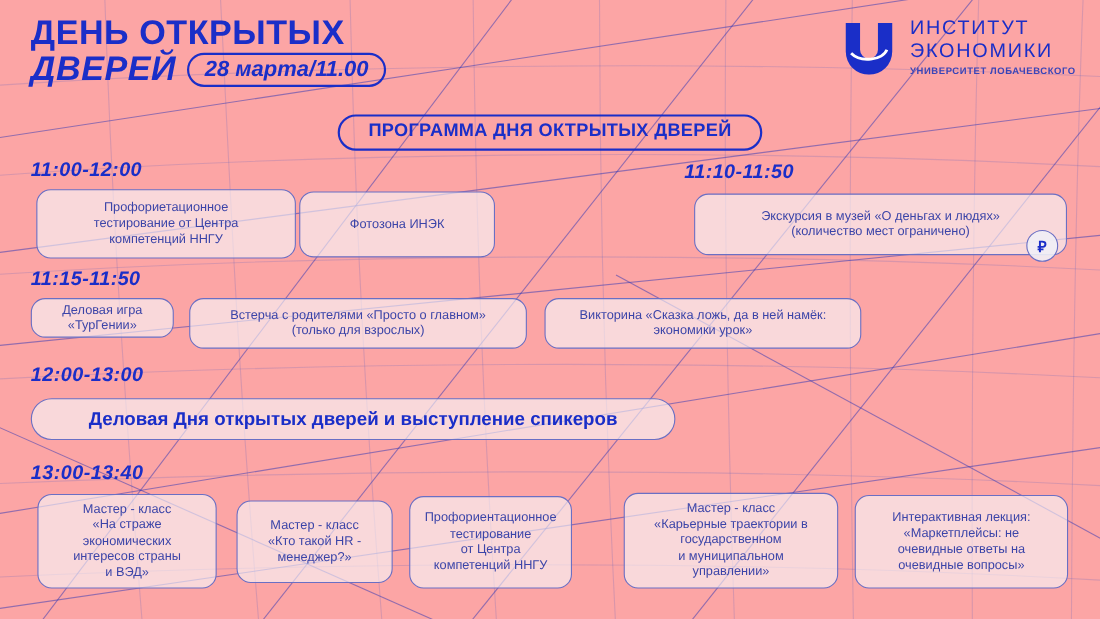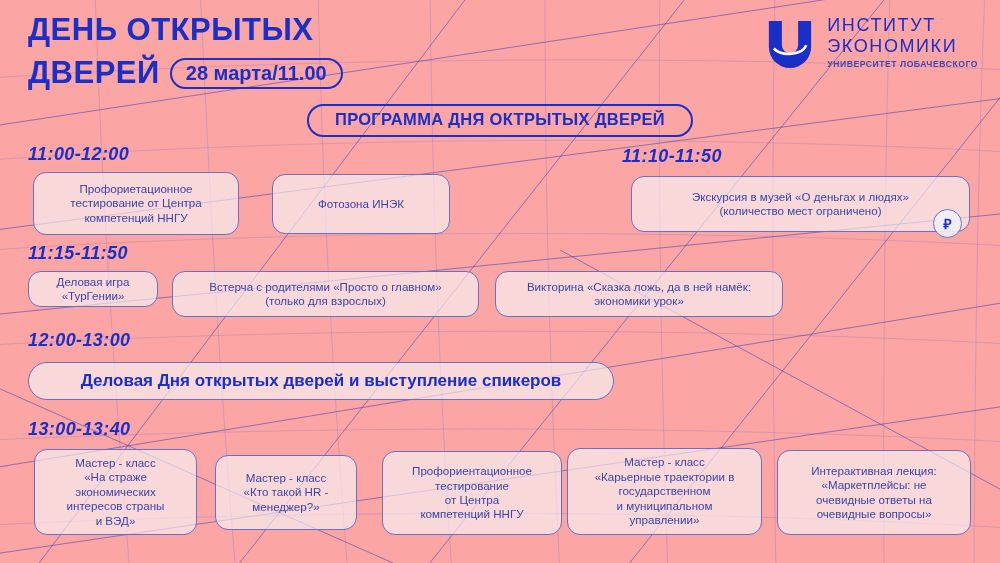--- a/index.html
+++ b/index.html
@@ -56,21 +56,22 @@
     font-size: 31px;
     letter-spacing: 0.5px;
     line-height: 1.04;
     margin: 0;
     white-space: pre-line;
   }
   .title-row2 {
     display: flex;
     align-items: center;
     gap: 10px;
-    margin-top: 11px;
+    margin-top: 1px;
+    font-style: italic;
   }
   .date-badge {
     border: 2.5px solid #1a2ec8;
     border-radius: 999px;
     color: #1a2ec8;
     font-size: 20px;
     font-weight: bold;
     padding: 3px 14px 4px;
     white-space: nowrap;
     line-height: 1;
@@ -238,21 +239,21 @@
   </div>
 
   <div class="program-pill">ПРОГРАММА ДНЯ ОКТРЫТЫХ ДВЕРЕЙ</div>
 
   <div class="time-label" style="left:28px; top:144px;">11:00-12:00</div>
   <div class="time-label" style="left:622px; top:146px;">11:10-11:50</div>
   <div class="time-label" style="left:28px; top:243px;">11:15-11:50</div>
   <div class="time-label" style="left:28px; top:330px;">12:00-13:00</div>
   <div class="time-label" style="left:28px; top:419px;">13:00-13:40</div>
 
-  <div class="card" style="left:33px;  top:172px; width:206px; height:63px;">Профориетационное
+  <div class="card" style="left:33px;  top:172px; width:236px; height:63px;">Профориетационное
 тестирование от Центра
 компетенций ННГУ</div>
 
   <div class="card" style="left:272px; top:174px; width:178px; height:60px;">Фотозона ИНЭК</div>
 
   <div class="card" style="left:631px; top:176px; width:339px; height:56px;">Экскурсия в музей «О деньгах и людях»
 (количество мест ограничено)</div>
 
   <div class="ruble-badge" style="left:933px; top:209px;">₽</div>
 
@@ -270,21 +271,21 @@
   <div class="card" style="left:34px;  top:449px; width:163px; height:86px;">Мастер - класс
 «На страже
 экономических
 интересов страны
 и ВЭД»</div>
 
   <div class="card" style="left:215px; top:455px; width:142px; height:75px;">Мастер - класс
 «Кто такой HR -
 менеджер?»</div>
 
-  <div class="card" style="left:382px; top:451px; width:180px; height:84px;">Профориентационное
+  <div class="card" style="left:372px; top:451px; width:148px; height:84px;">Профориентационное
 тестирование
 от Центра
 компетенций ННГУ</div>
 
   <div class="card" style="left:567px; top:448px; width:195px; height:87px;">Мастер - класс
 «Карьерные траектории в
 государственном
 и муниципальном
 управлении»</div>
 

